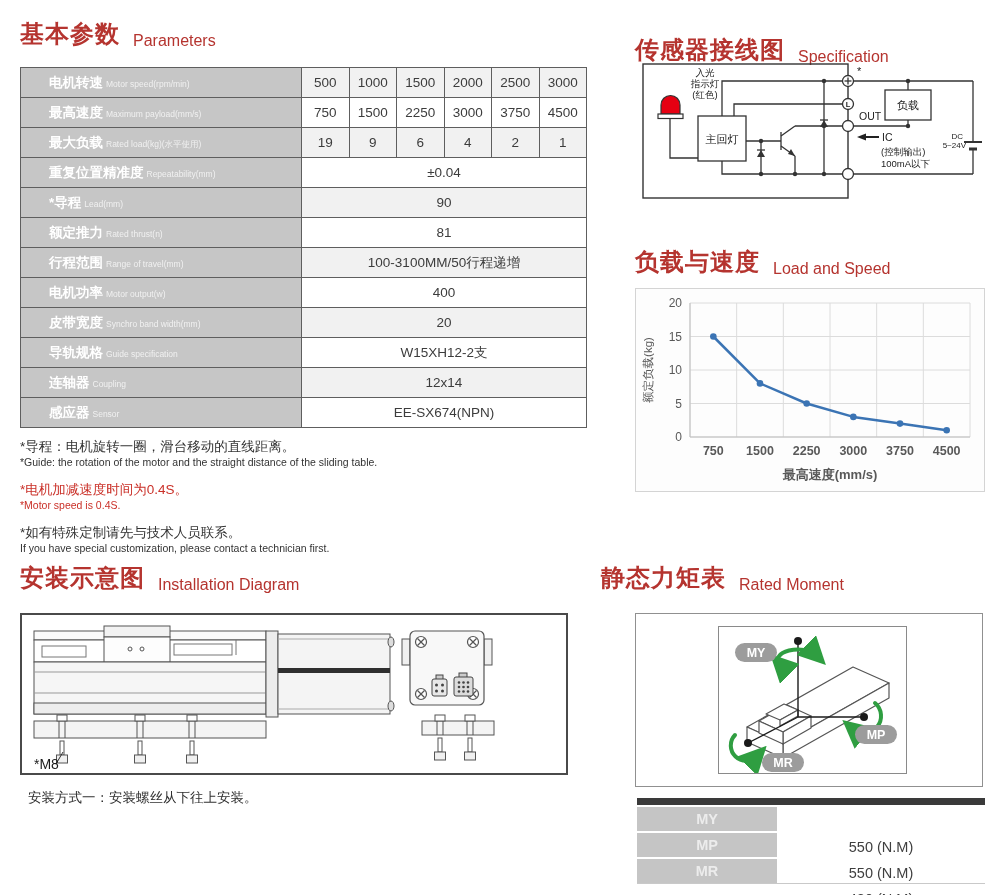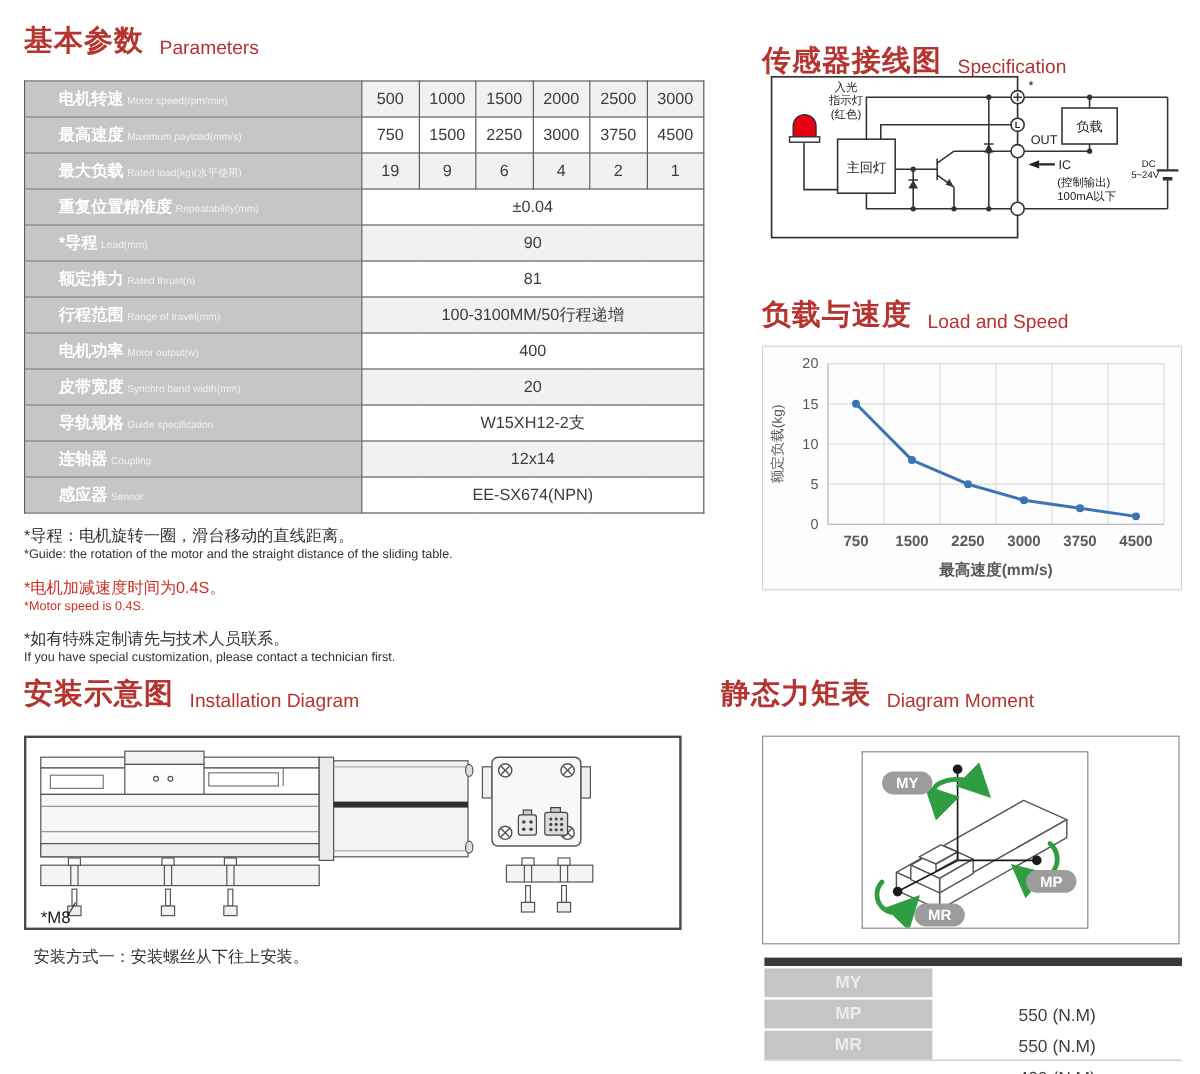--- a/index.html
+++ b/index.html
@@ -387,21 +387,21 @@
         <text x="264" y="166" text-anchor="middle" font-size="12.5" font-weight="600" fill="#595959">3750</text>
         <text x="310.66666666666663" y="166" text-anchor="middle" font-size="12.5" font-weight="600" fill="#595959">4500</text>
       </g>
     <text x="16" y="81" transform="rotate(-90 16 81)" text-anchor="middle" font-size="11.5" fill="#595959">额定负载(kg)</text>
     <text x="194" y="190" text-anchor="middle" font-size="13" font-weight="600" fill="#595959">最高速度(mm/s)</text>
   </svg>
 </div>
 
 <div class="sec-title" style="left:601px;top:562px;">
   <span class="zh">静态力矩表</span>
-  <span class="en">Diagram Moment</span>
+  <span class="en">Rated Moment</span>
 </div>
 
 <div id="moment-box">
   <div id="moment-inner">
     <svg width="187" height="146" viewBox="0 0 187 146">
       <defs>
         <marker id="garrow" markerWidth="7" markerHeight="7" refX="3.5" refY="3.5" orient="auto">
           <polygon points="0,0 7,3.5 0,7" fill="#2f9e41"></polygon>
         </marker>
       </defs>

